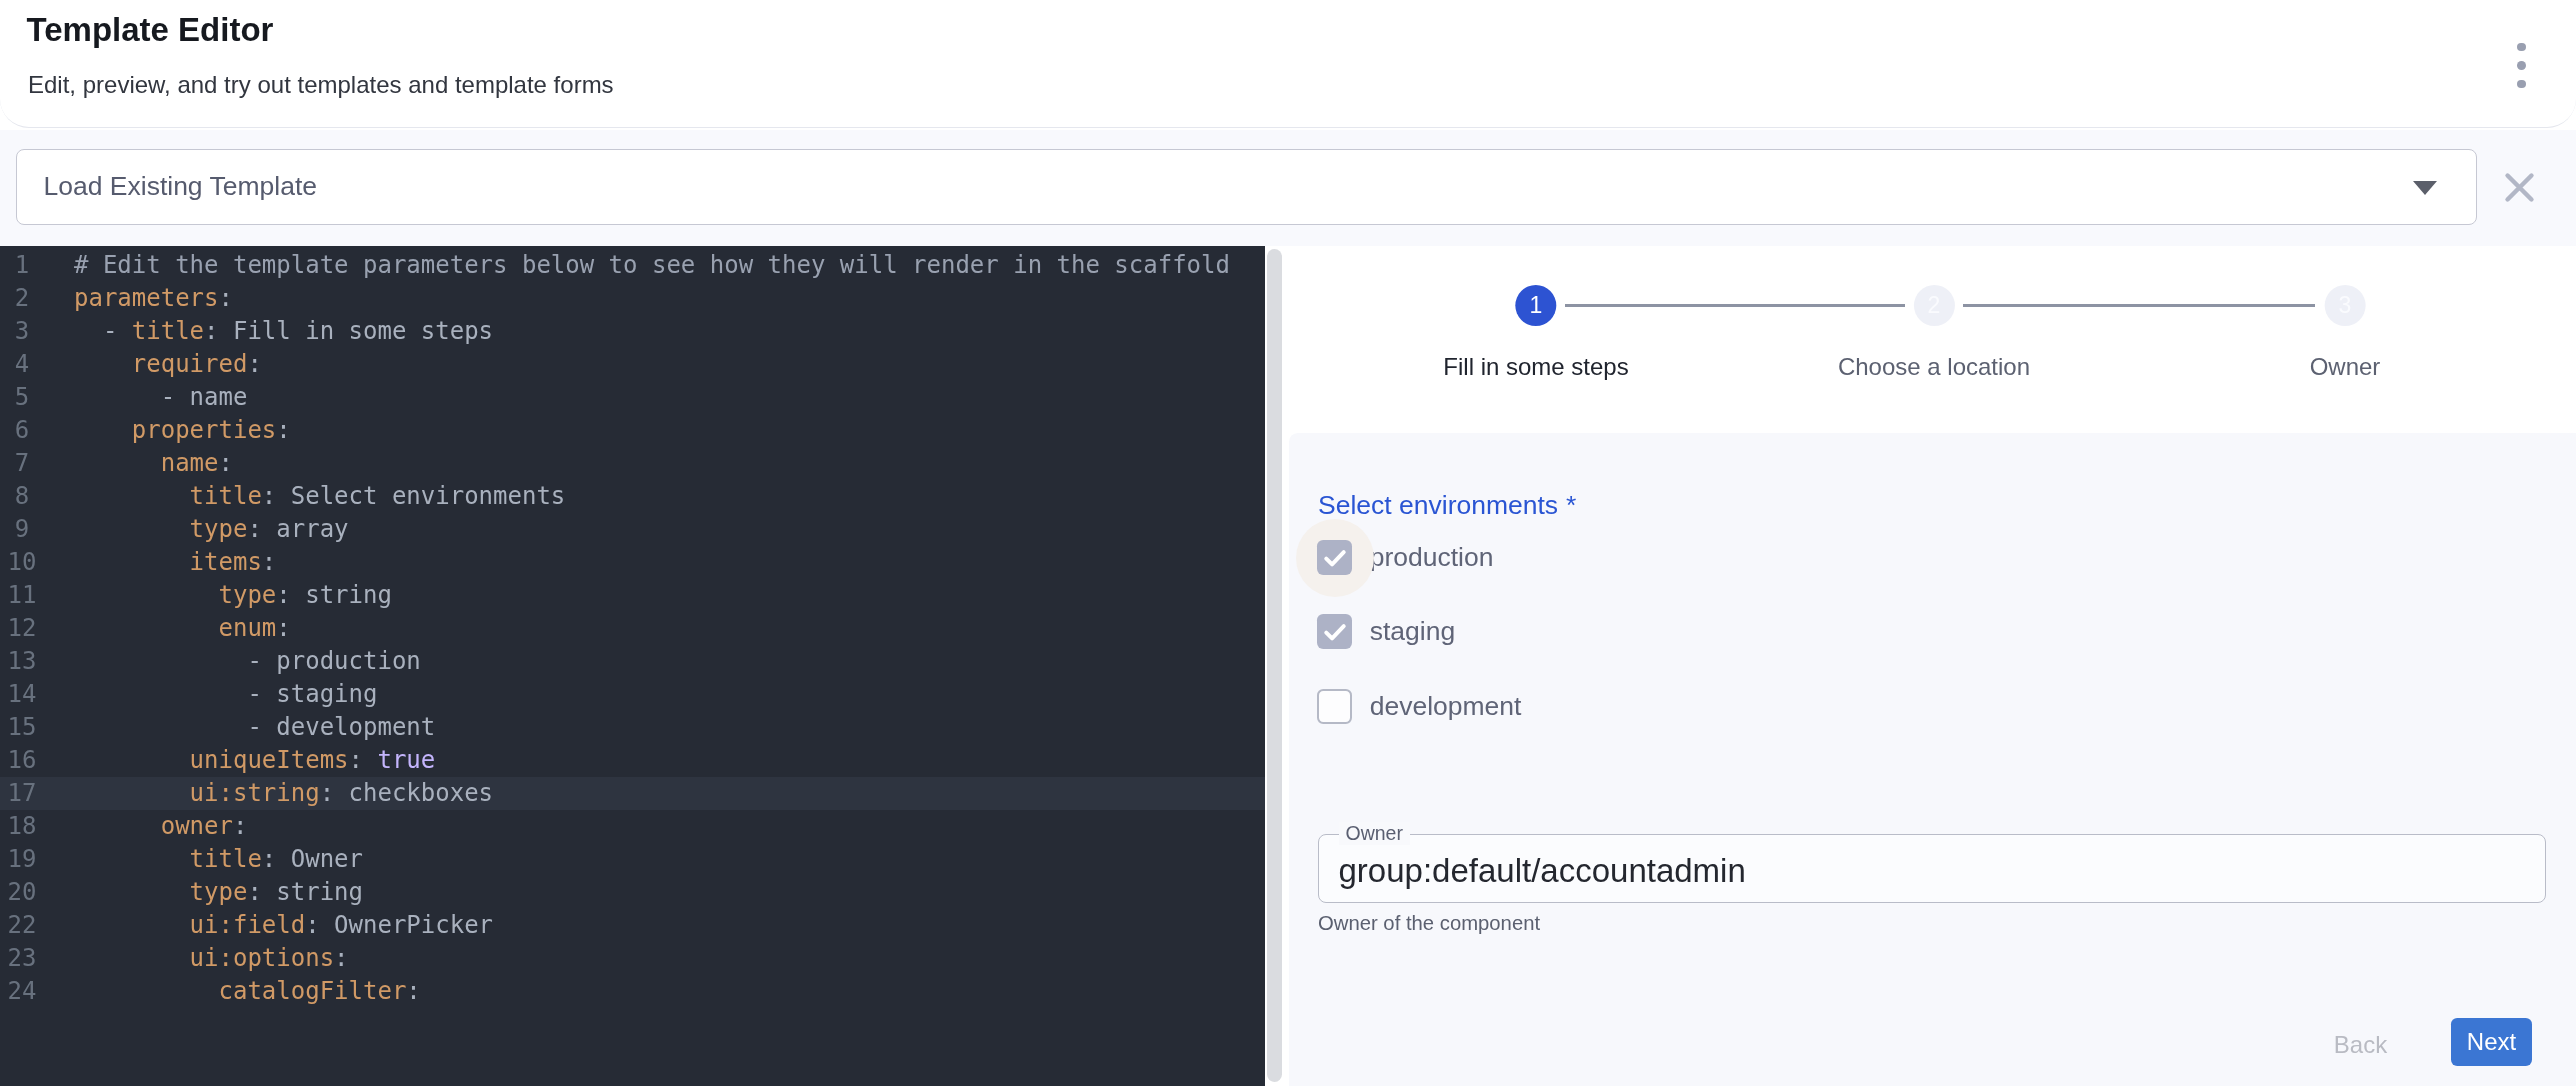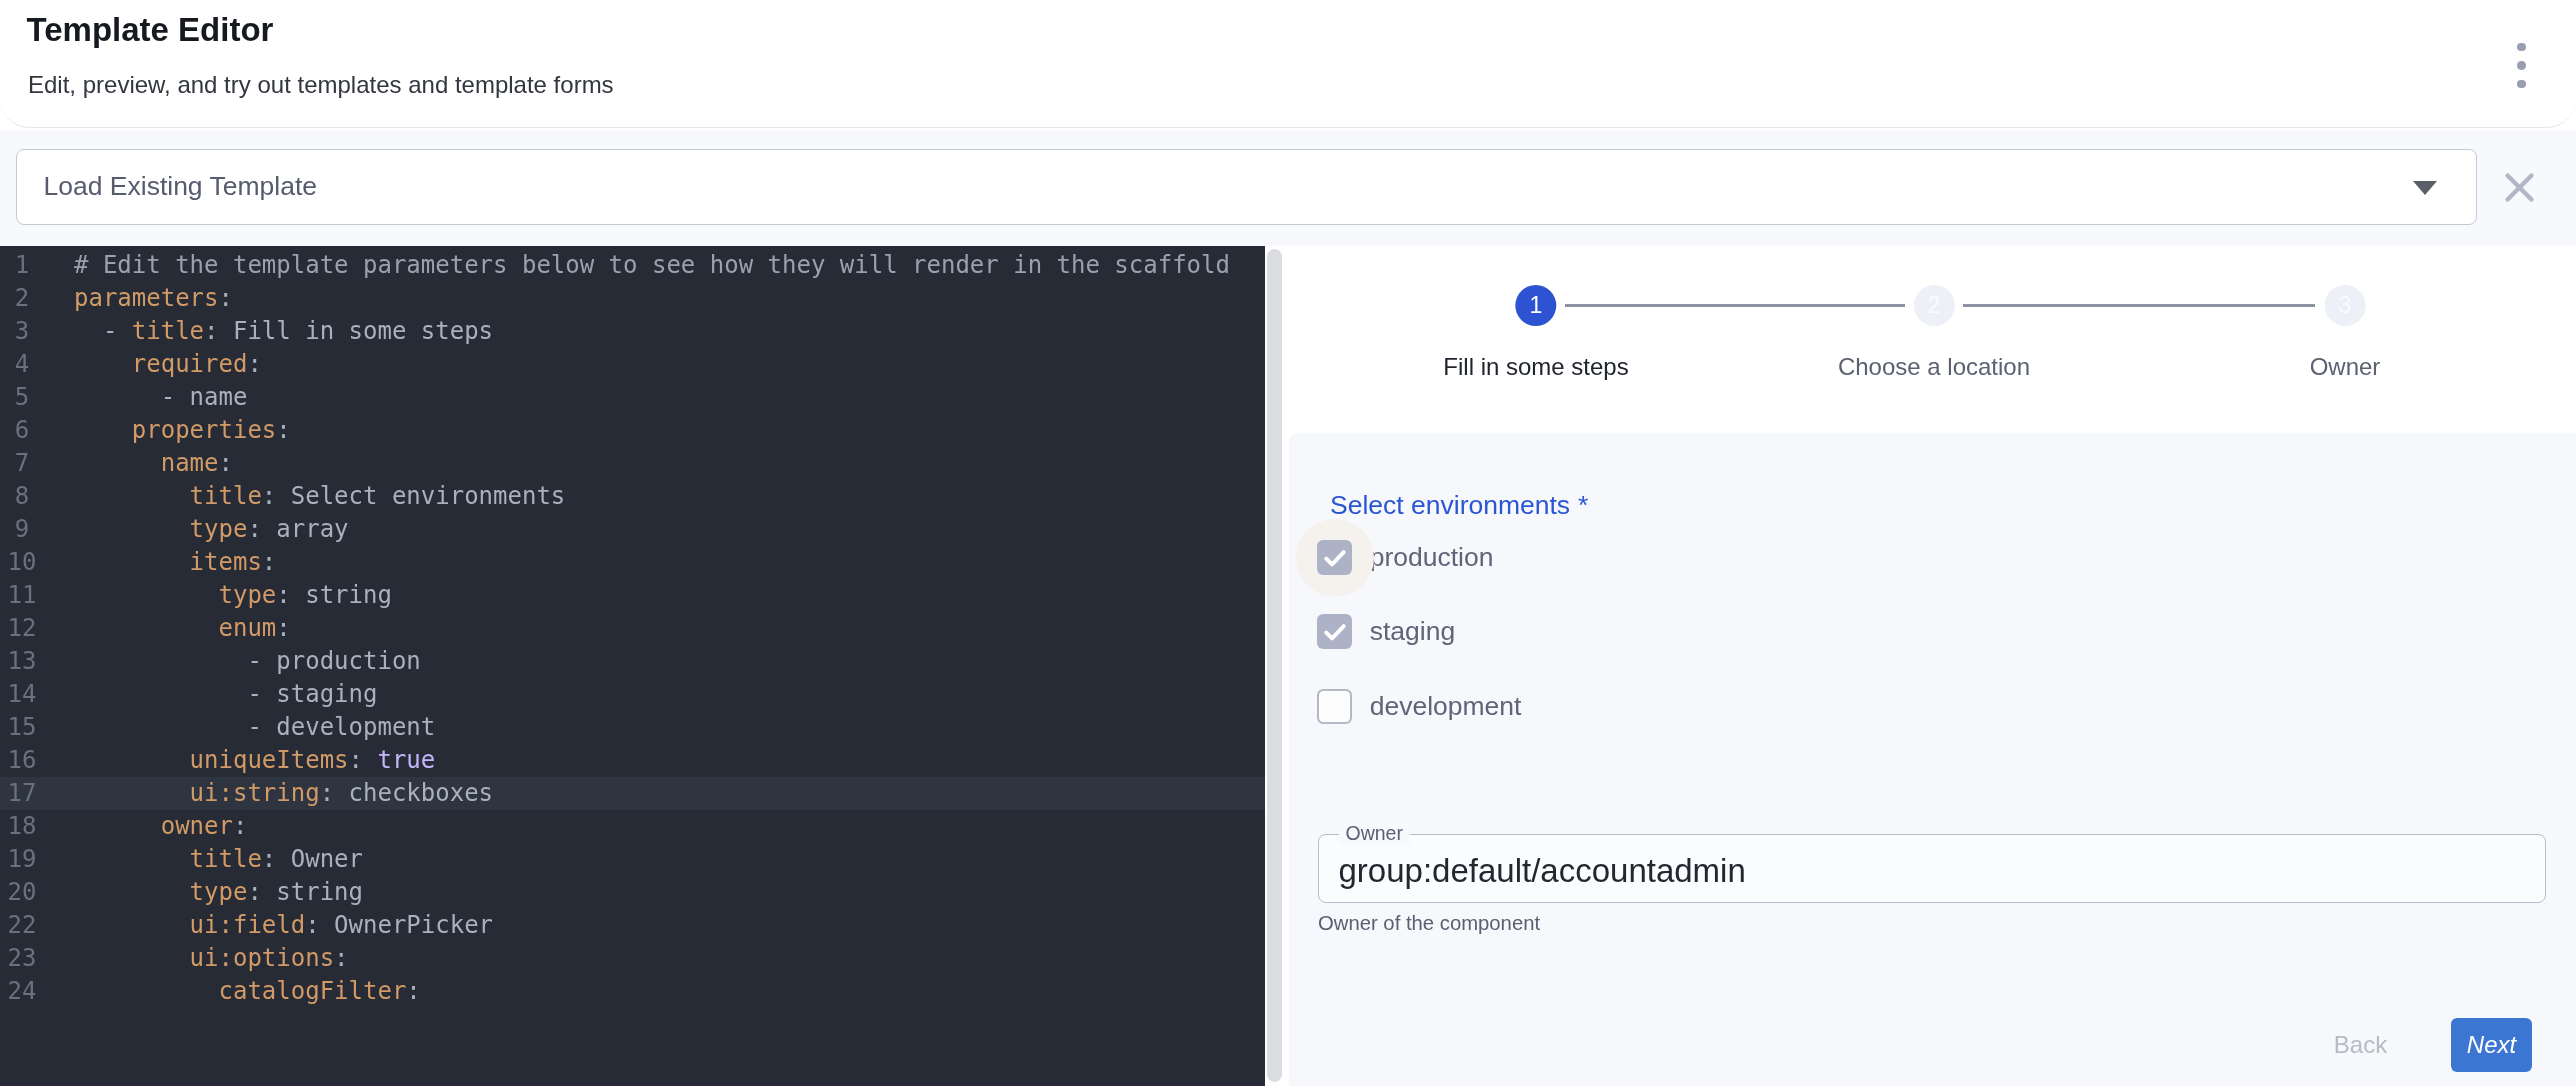--- a/index.html
+++ b/index.html
@@ -48,42 +48,42 @@
   .step.active .circ{background:#2d53d2;color:#fff;}
   .step .lbl{margin-top:26.5px;font-size:24px;color:#5c6171;white-space:nowrap;}
   .step.active .lbl{color:#20242e;font-weight:500;}
   .step1{left:253px;} .step2{left:651px;} .step3{left:1062px;}
   .conn{position:absolute;top:58px;height:2.7px;background:#8d93a3;}
   .conn1{left:282px;width:340px;} .conn2{left:680px;width:352px;}
 
   
   .panel{position:absolute;left:1289px;top:433px;width:1287px;height:653px;background:#f7f8fc;
          border-top-left-radius:8.8px;}
-  .env-label{position:absolute;left:41px;top:57px;font-size:26.5px;font-weight:500;color:#2a55d3;}
+  .env-label{position:absolute;left:29px;top:57px;font-size:26.5px;font-weight:500;color:#2a55d3;}
   .env-label .req{margin-left:8px;}
   .cb-row{position:absolute;left:0;height:37px;display:flex;align-items:center;}
   .cb-row1{top:106px;} .cb-row2{top:180px;} .cb-row3{top:255px;}
   .halo{position:absolute;left:7px;top:-20.3px;width:78px;height:78px;border-radius:50%;background:#f5f1ed;}
   .cb{position:relative;margin-left:28px;width:35px;height:35px;border-radius:6.2px;box-sizing:border-box;
       cursor:pointer;display:flex;align-items:center;justify-content:center;}
   .cb.checked{background:#adb2c6;}
   .cb.unchecked{background:#fdfdfe;border:2.7px solid #b5b9c6;}
   .cb-label{margin-left:17.7px;font-size:26.5px;color:#5f6477;}
 
   .owner{position:absolute;left:29px;top:401px;width:1228px;height:69px;background:#fbfcfe;
          border:1.8px solid #b9bcc8;border-radius:8px;box-sizing:border-box;cursor:text;}
   .owner-label{position:absolute;left:19.5px;top:-13.3px;padding:0 7px;background:#f8f9fc;
                font-size:19.5px;color:#5a5f71;}
   .owner-value{position:absolute;left:19.5px;top:17px;font-size:33px;color:#24272f;}
   .owner-helper{position:absolute;left:29px;top:479px;font-size:20.3px;color:#5b6070;}
 
   .back-btn{position:absolute;left:1014px;top:587px;width:115px;height:50px;background:none;border:none;
             font-family:"Liberation Sans",sans-serif;font-size:24px;color:#b9bbc3;cursor:default;}
-  .next-btn{position:absolute;left:1162px;top:585px;width:81px;height:54px;background:#3b76d3;border:none;
-            border-radius:6.2px;font-family:"Liberation Sans",sans-serif;font-size:24px;color:#ffffff;cursor:pointer;font-style:italic;}
+  .next-btn{position:absolute;left:1162px;top:585px;width:81px;height:48px;background:#3b76d3;border:none;
+            border-radius:6.2px;font-family:"Liberation Sans",sans-serif;font-size:24px;color:#ffffff;cursor:pointer;}
 </style>
 </head>
 <body>
 
 <div class="page">
 
   <div class="hdr">
     <div class="hdr-title">Template Editor</div>
     <div class="hdr-sub">Edit, preview, and try out templates and template forms</div>
     <button class="kebab">

